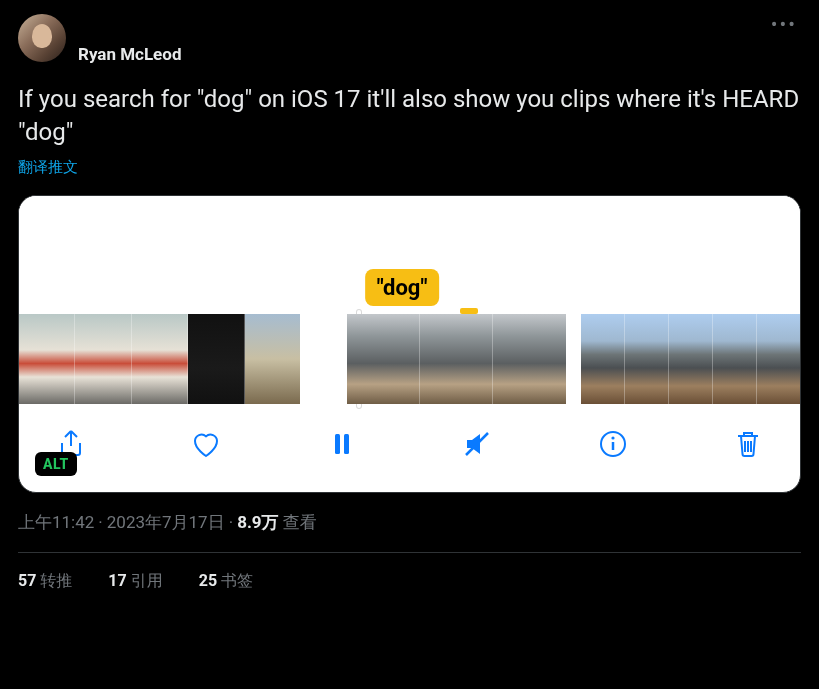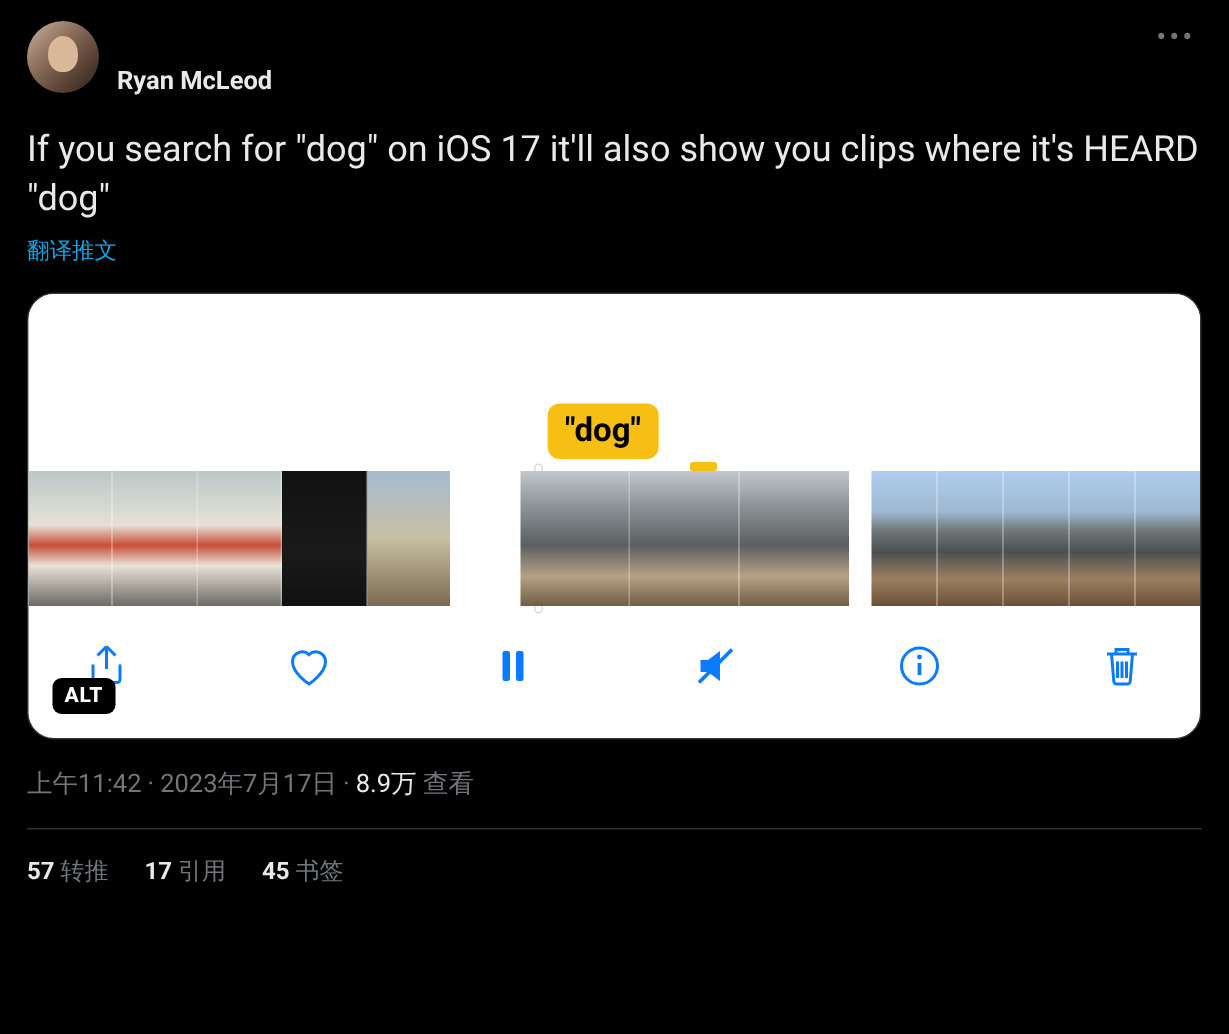--- a/index.html
+++ b/index.html
@@ -156,43 +156,43 @@
     display: inline-flex;
     align-items: center;
     justify-content: center;
   }
   .tool svg { width: 32px; height: 32px; stroke: #0a7aff; fill: none; stroke-width: 2; }
   .alt-badge {
     position: absolute;
     left: 16px;
     bottom: 16px;
     background: #000;
-    color: #ffffff;
+    color: #22c55e;
     font-weight: 800;
     font-size: 14px;
     padding: 4px 8px;
     border-radius: 6px;
     letter-spacing: 0.5px;
     text-align: right;
   }
   .meta {
     margin-top: 18px;
     color: #71767b;
     font-size: 17px;
   }
   .meta .sep { margin: 0 4px; }
-  .meta .views-num { color: #e7e9ea; font-weight: 400; text-align: right; }
+  .meta .views-num { color: #e7e9ea; font-weight: 700; text-align: right; }
   .divider {
     height: 1px;
     background: #2f3336;
     margin-top: 18px;
   }
   .stats {
     display: flex;
-    gap: 24px;
+    gap: 36px;
     padding-top: 18px;
     font-size: 16px;
     color: #71767b;
   }
   .stats .num { color: #e7e9ea; font-weight: 700; margin-right: 4px; }
 </style>
 </head>
 <body>
 
 <div class="tweet">
@@ -283,16 +283,16 @@
 
   <div class="meta">
     <span>上午11:42</span><span class="sep">·</span><span>2023年7月17日</span><span class="sep">·</span><span class="views-num">8.9万</span> <span>查看</span>
   </div>
 
   <div class="divider"></div>
 
   <div class="stats">
     <span><span class="num">57</span><span>转推</span></span>
     <span><span class="num">17</span><span>引用</span></span>
-    <span><span class="num">45</span><span>书签</span></span>
+    <span><span class="num">25</span><span>书签</span></span>
   </div>
 
 </div>
 
 </body></html>

